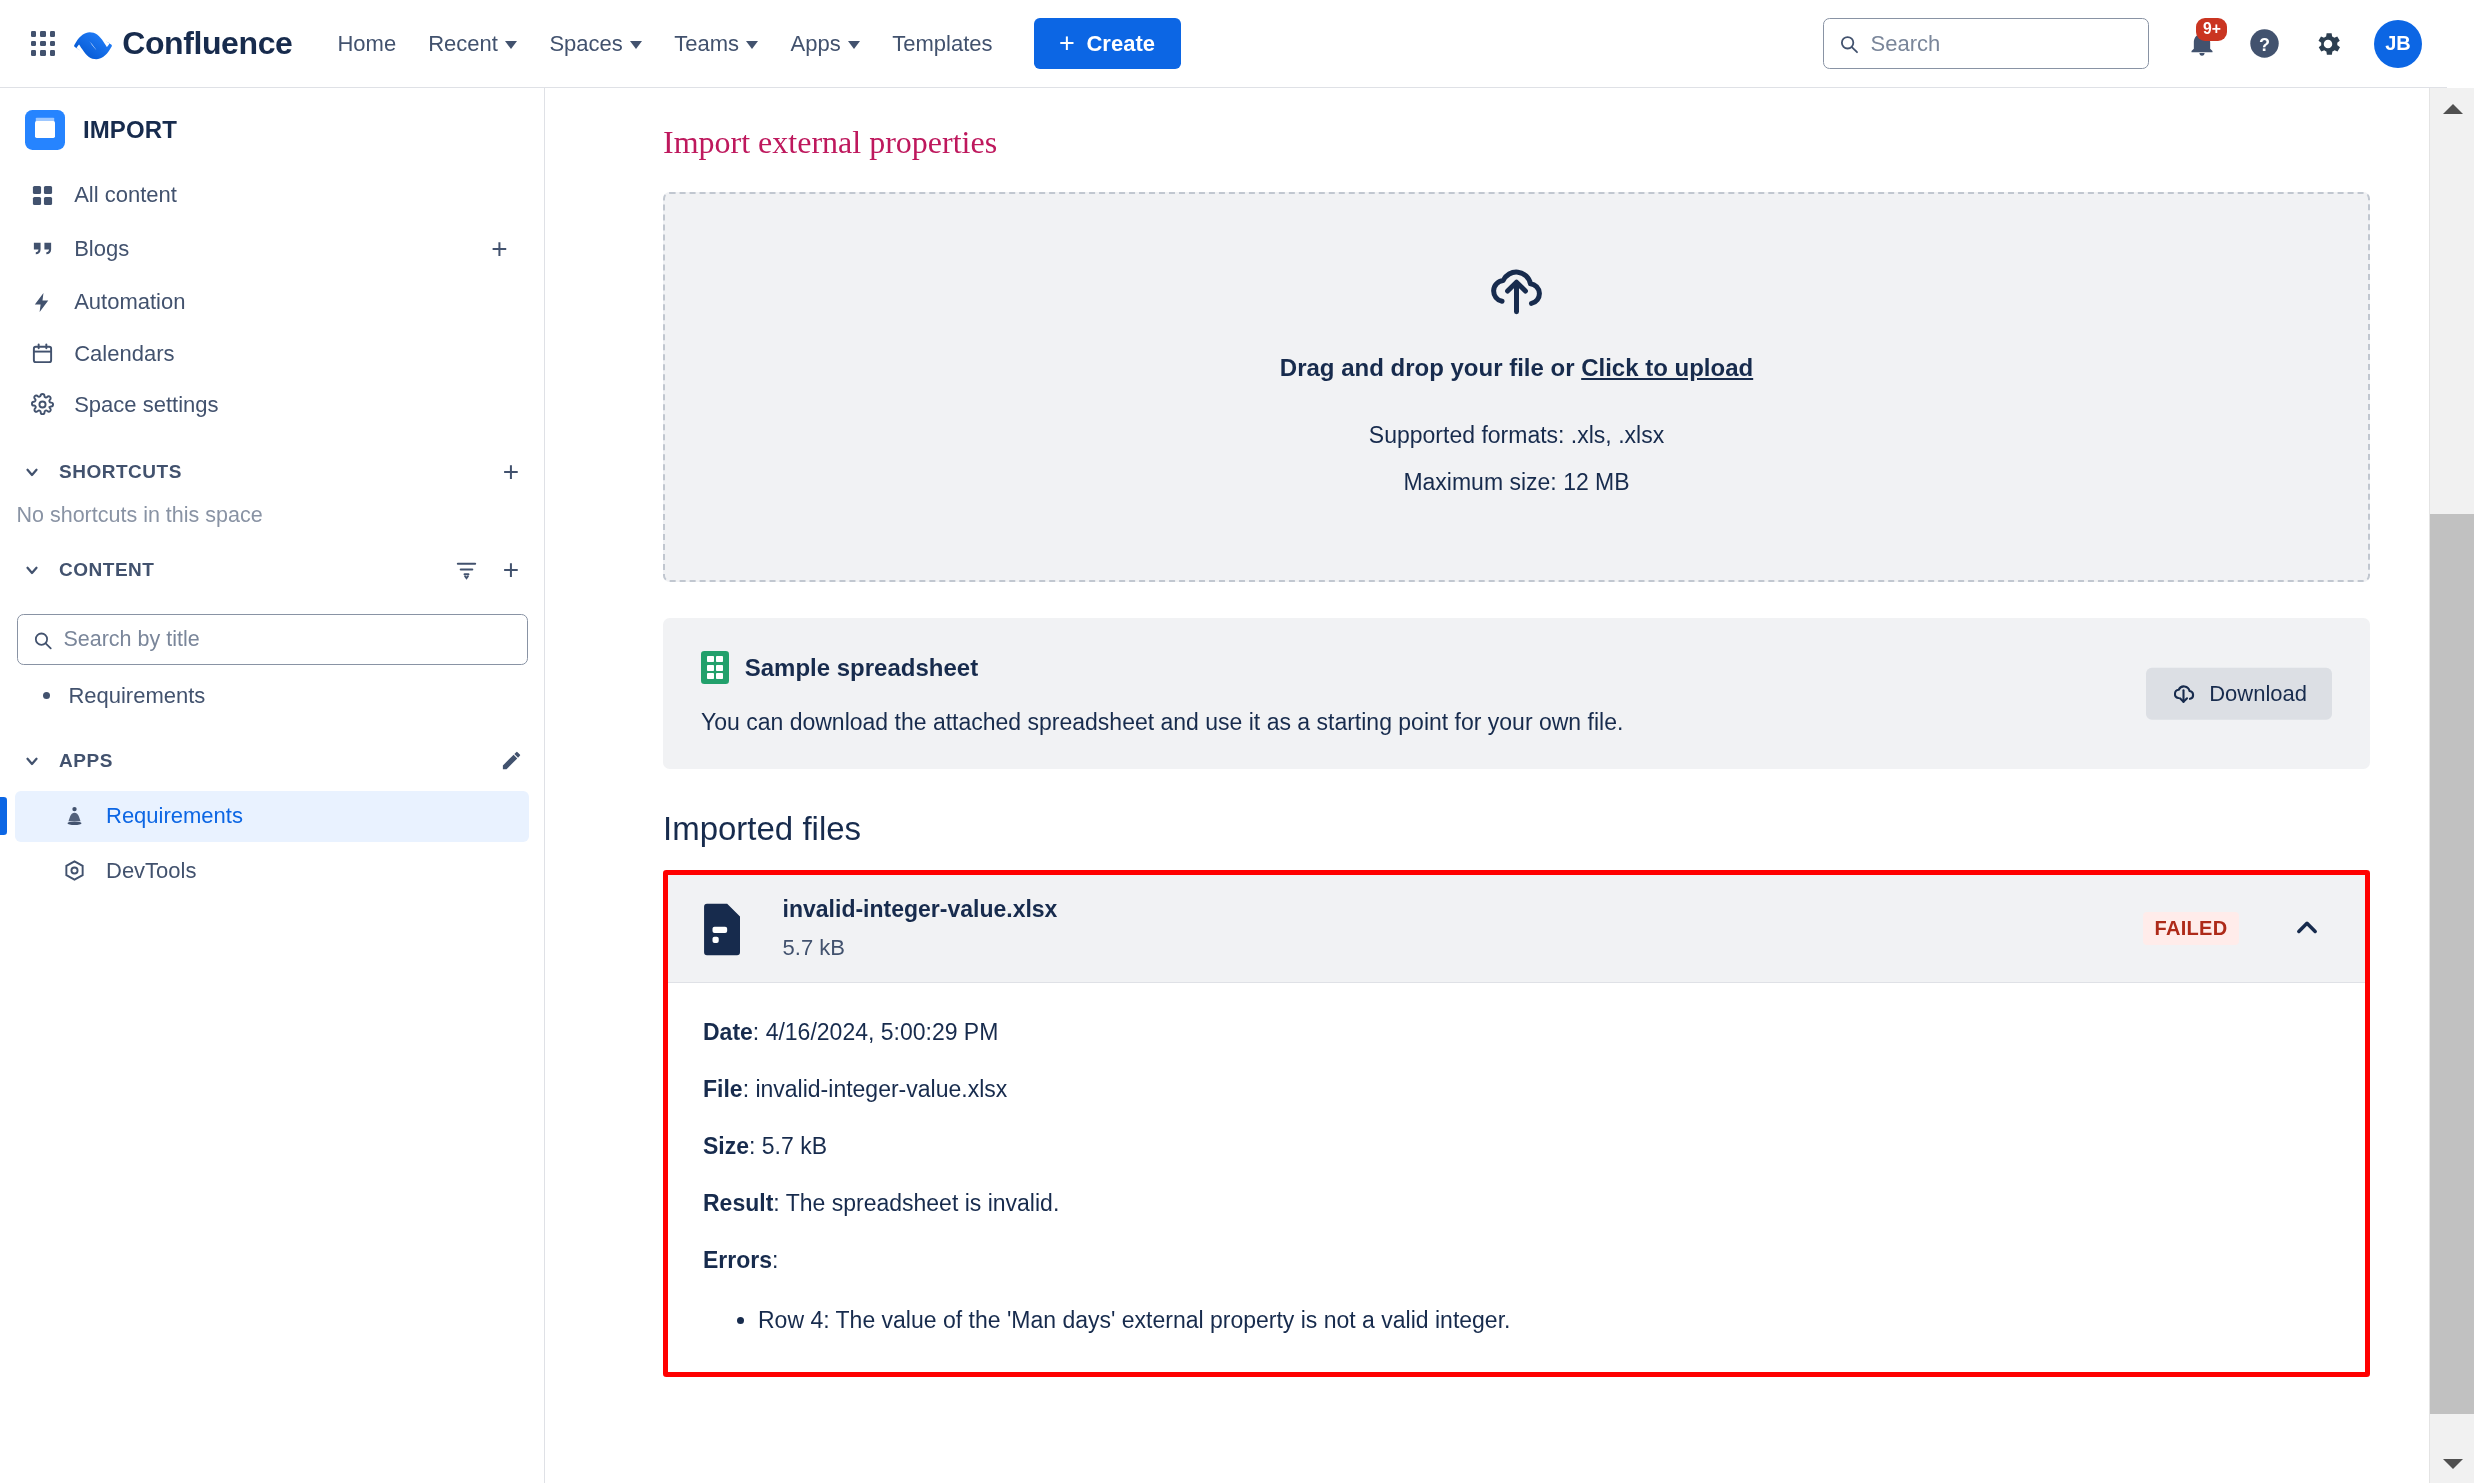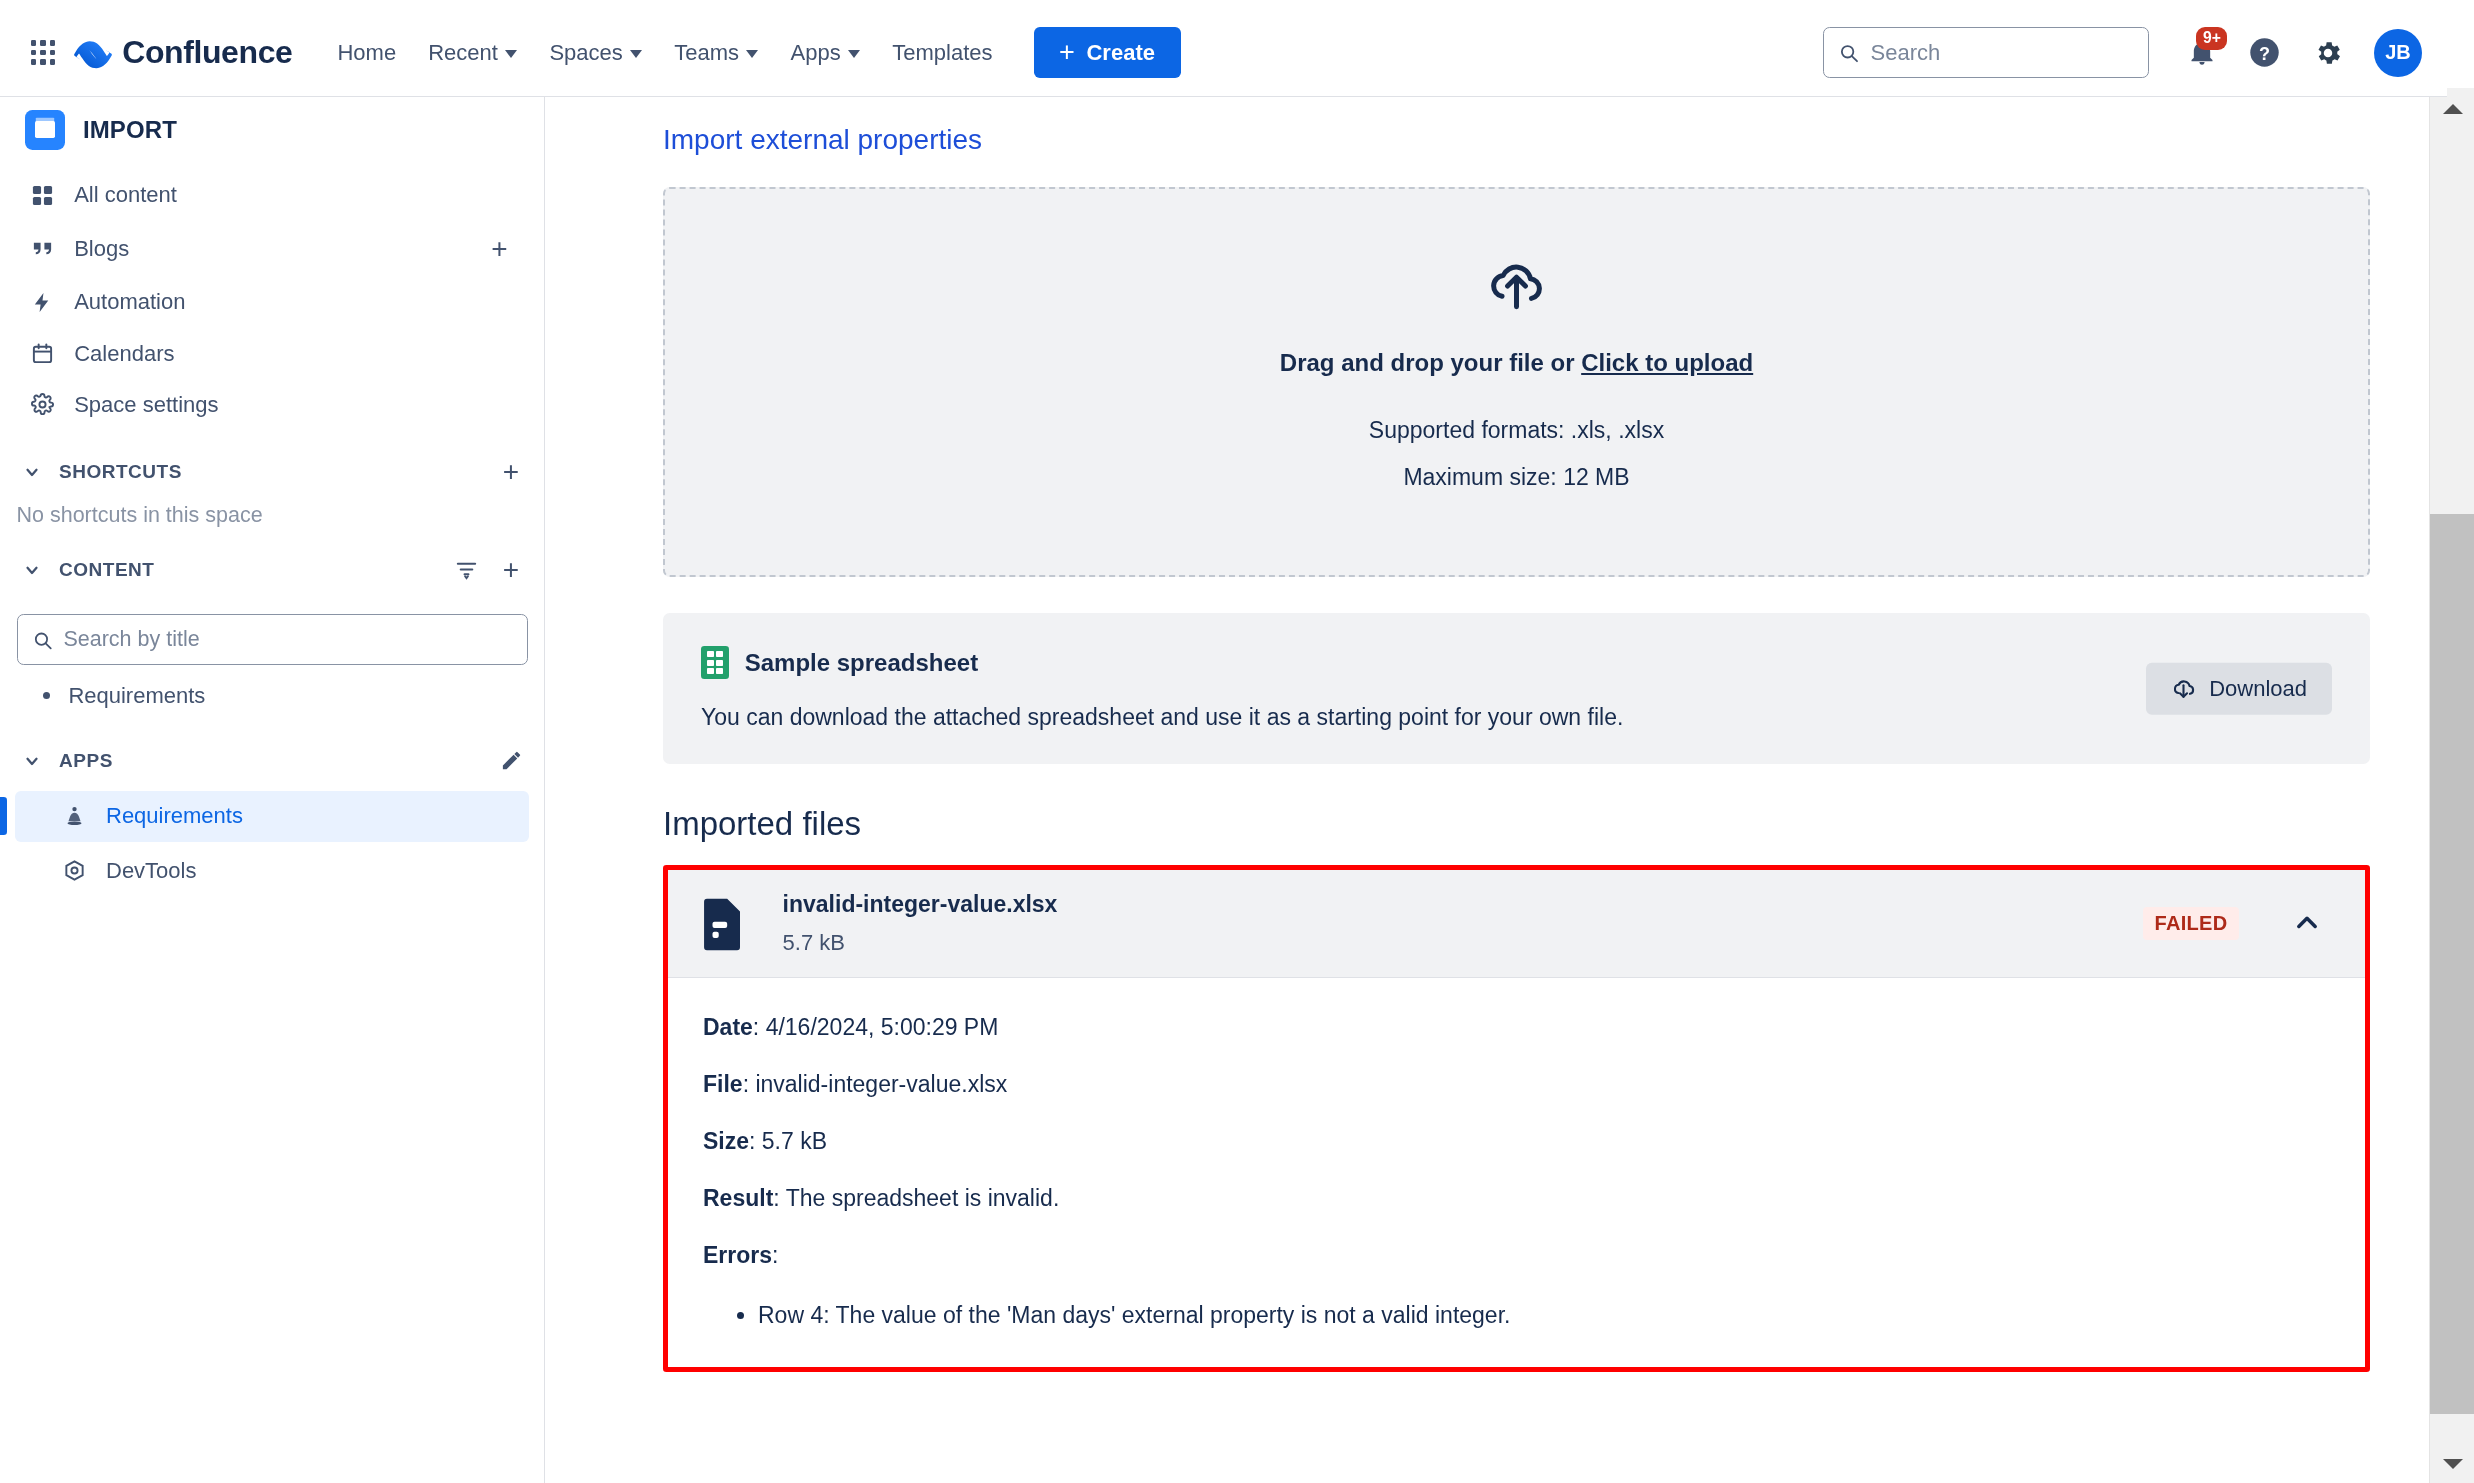--- a/index.html
+++ b/index.html
@@ -6,21 +6,21 @@
   html, body {
     width: 2475px; height: 1484px;
     font-family: "Liberation Sans", sans-serif;
     background: #ffffff;
     overflow: hidden;
   }
   body { position: relative; }
 
   
   .topnav {
-    position: absolute; top: 9px; left: 0; width: 2447px; height: 88px;
+    position: absolute; top: 0; left: 0; width: 2447px; height: 88px;
     background: #ffffff;
     border-bottom: 1.7px solid #dfe1e6;
     display: flex; align-items: center;
     padding: 0 25px;
     z-index: 20;
   }
   .app-switcher {
     width: 36px; height: 36px; margin-right: 13.2px;
     display: grid; grid-template-columns: repeat(3, 1fr); grid-template-rows: repeat(3, 1fr);
     gap: 4.1px; padding: 5.8px; cursor: pointer; border-radius: 4.1px;
@@ -151,21 +151,21 @@
   .sel-bar {
     position: absolute; left: -15px; top: 6.6px; bottom: 6.6px; width: 6.6px;
     background: #0c66e4; border-radius: 0 3.3px 3.3px 0;
   }
 
   
   .main {
     position: absolute; top: 88px; left: 604px; right: 46px; bottom: 0;
     background: #ffffff; padding: 36px 59px 0 59px; overflow: hidden;
   }
-  .page-title { font-size: 28px; color: #1d4ed8; font-weight: 500; margin-bottom: 31px; }
+  .page-title { font-size: 32px; color: #be185d; font-weight: 500; margin-bottom: 31px; font-family: Liberation Serif, serif; }
 
   .dropzone {
     border: 2.5px dashed #c1c7d0; border-radius: 6.6px; background: #f1f2f4;
     height: 390px; display: flex; flex-direction: column;
     align-items: center; justify-content: center; cursor: pointer;
   }
   .dz-icon { margin-bottom: 30px; }
   .dz-title { font-size: 24px; font-weight: 700; color: #172b4d; margin-bottom: 40px; }
   .dz-link { text-decoration: underline; cursor: pointer; }
   .dz-sub { font-size: 23px; color: #172b4d; margin-bottom: 20px; }

